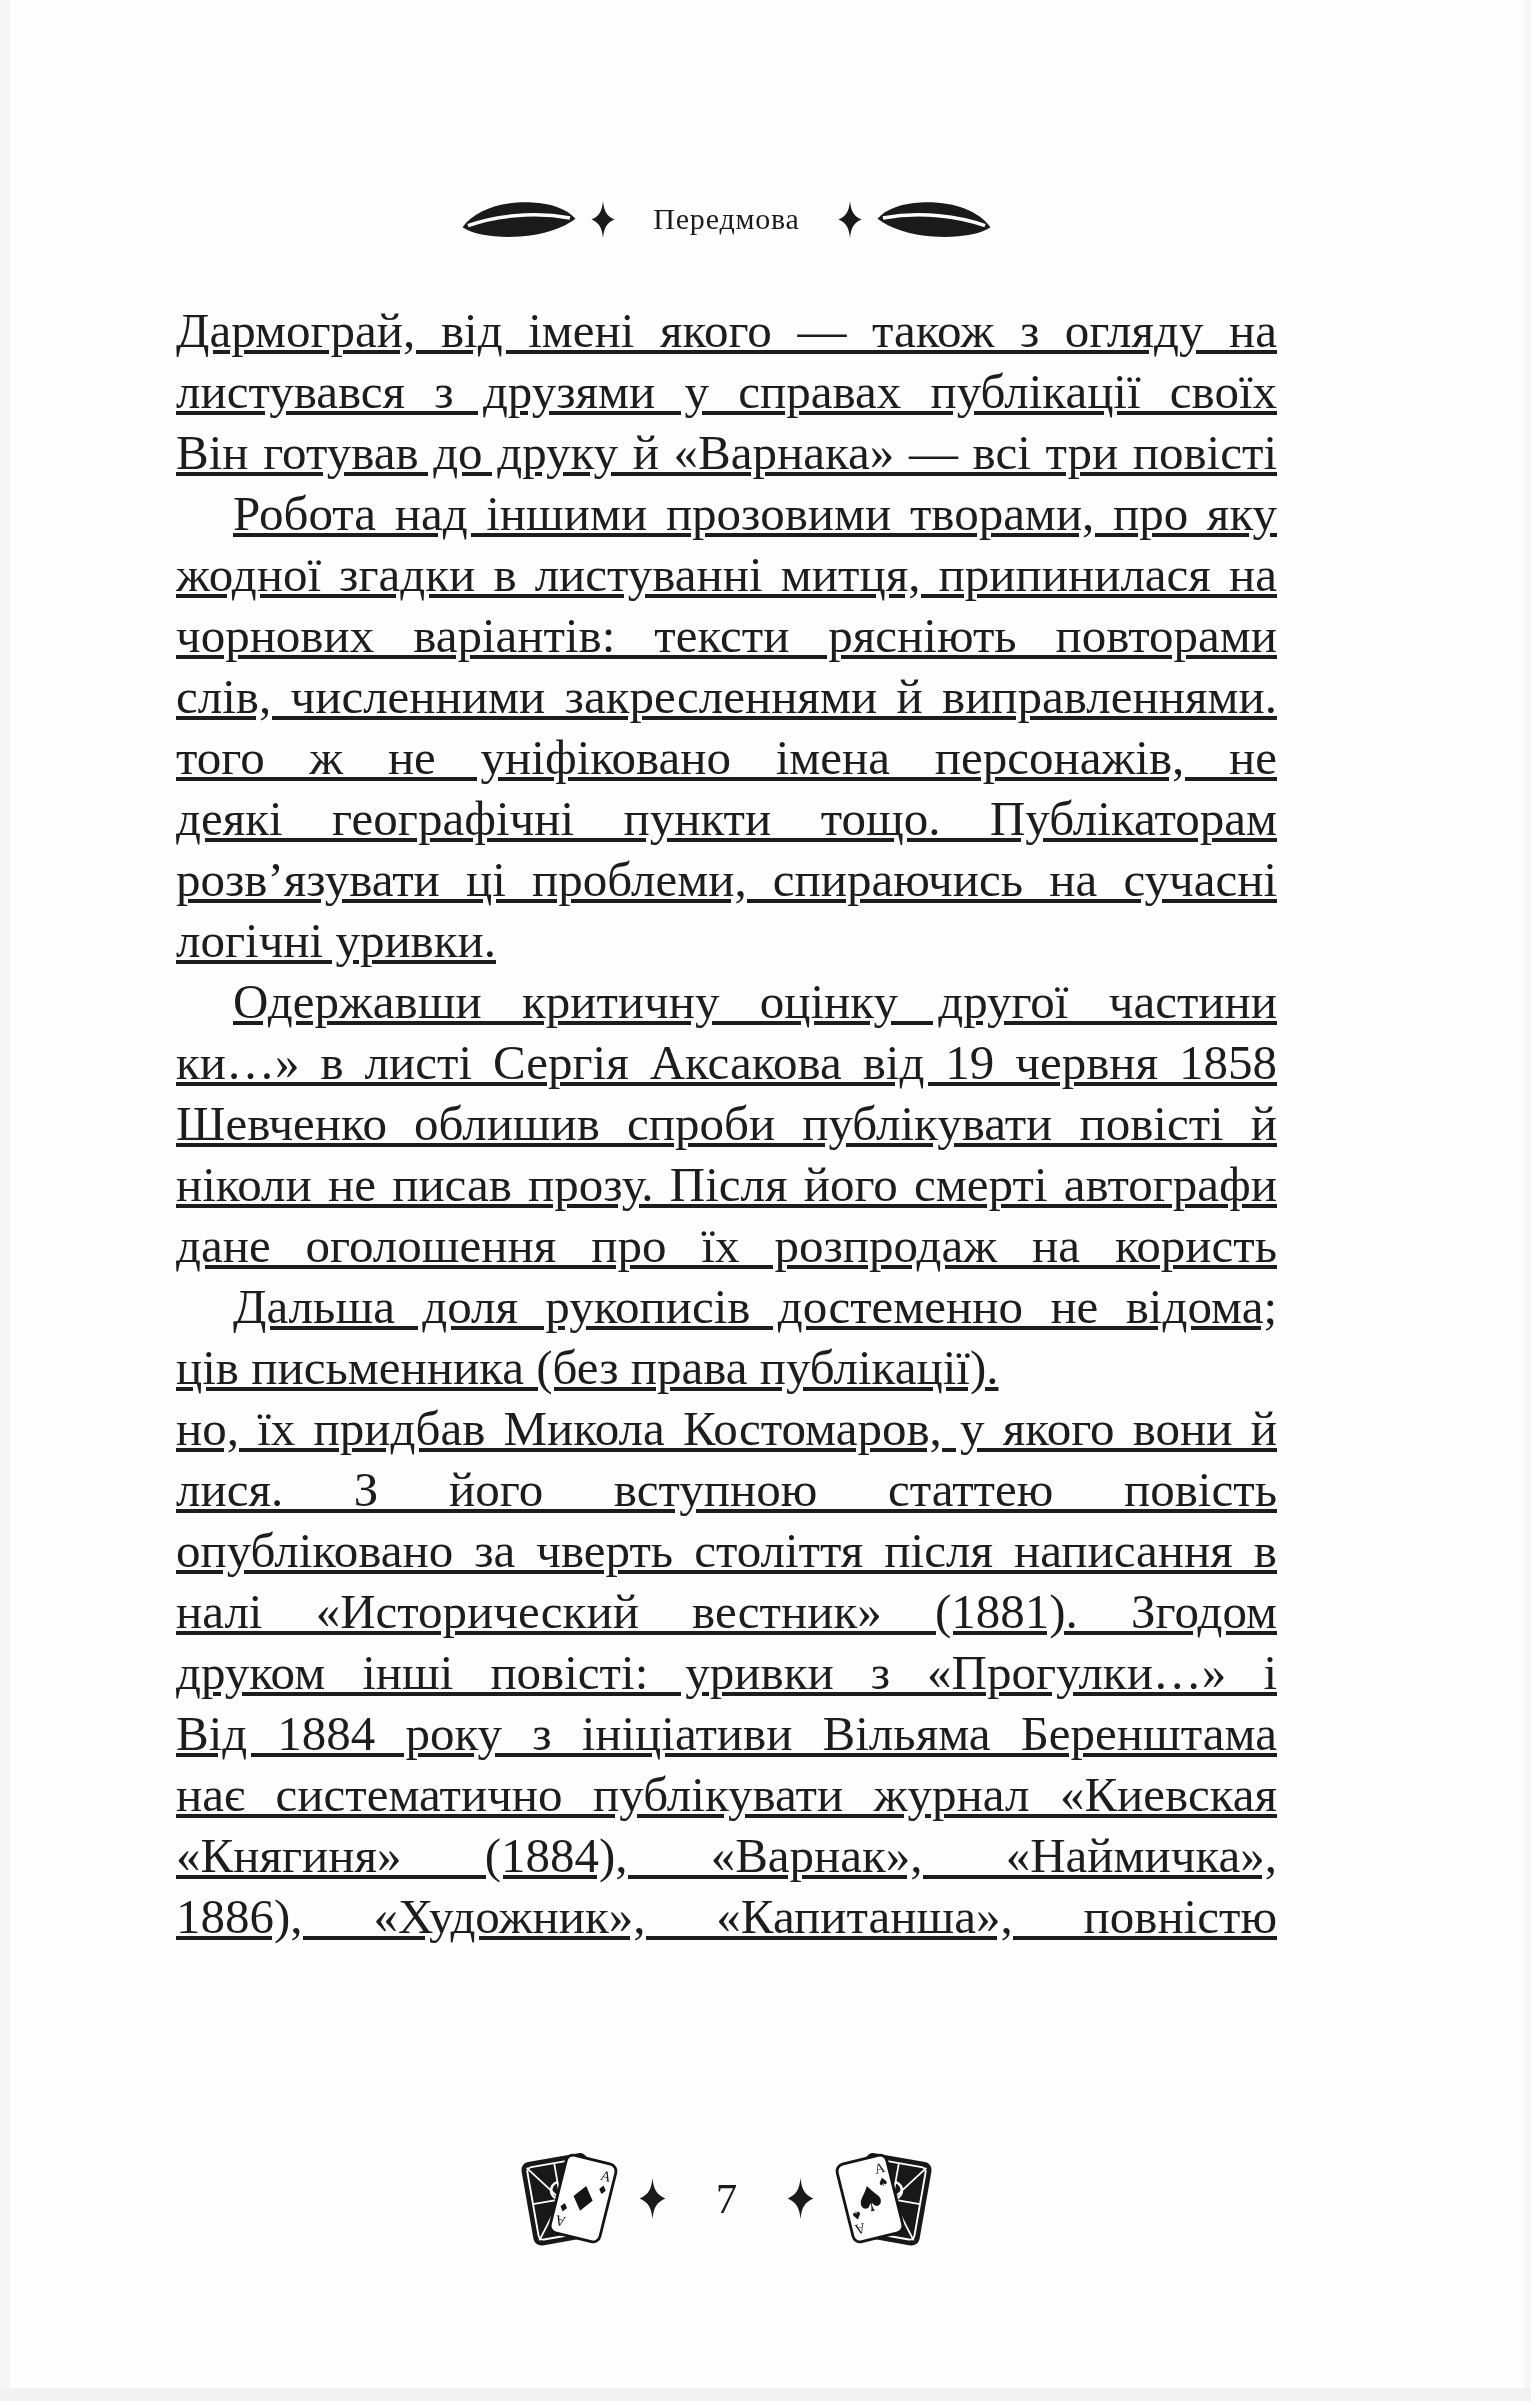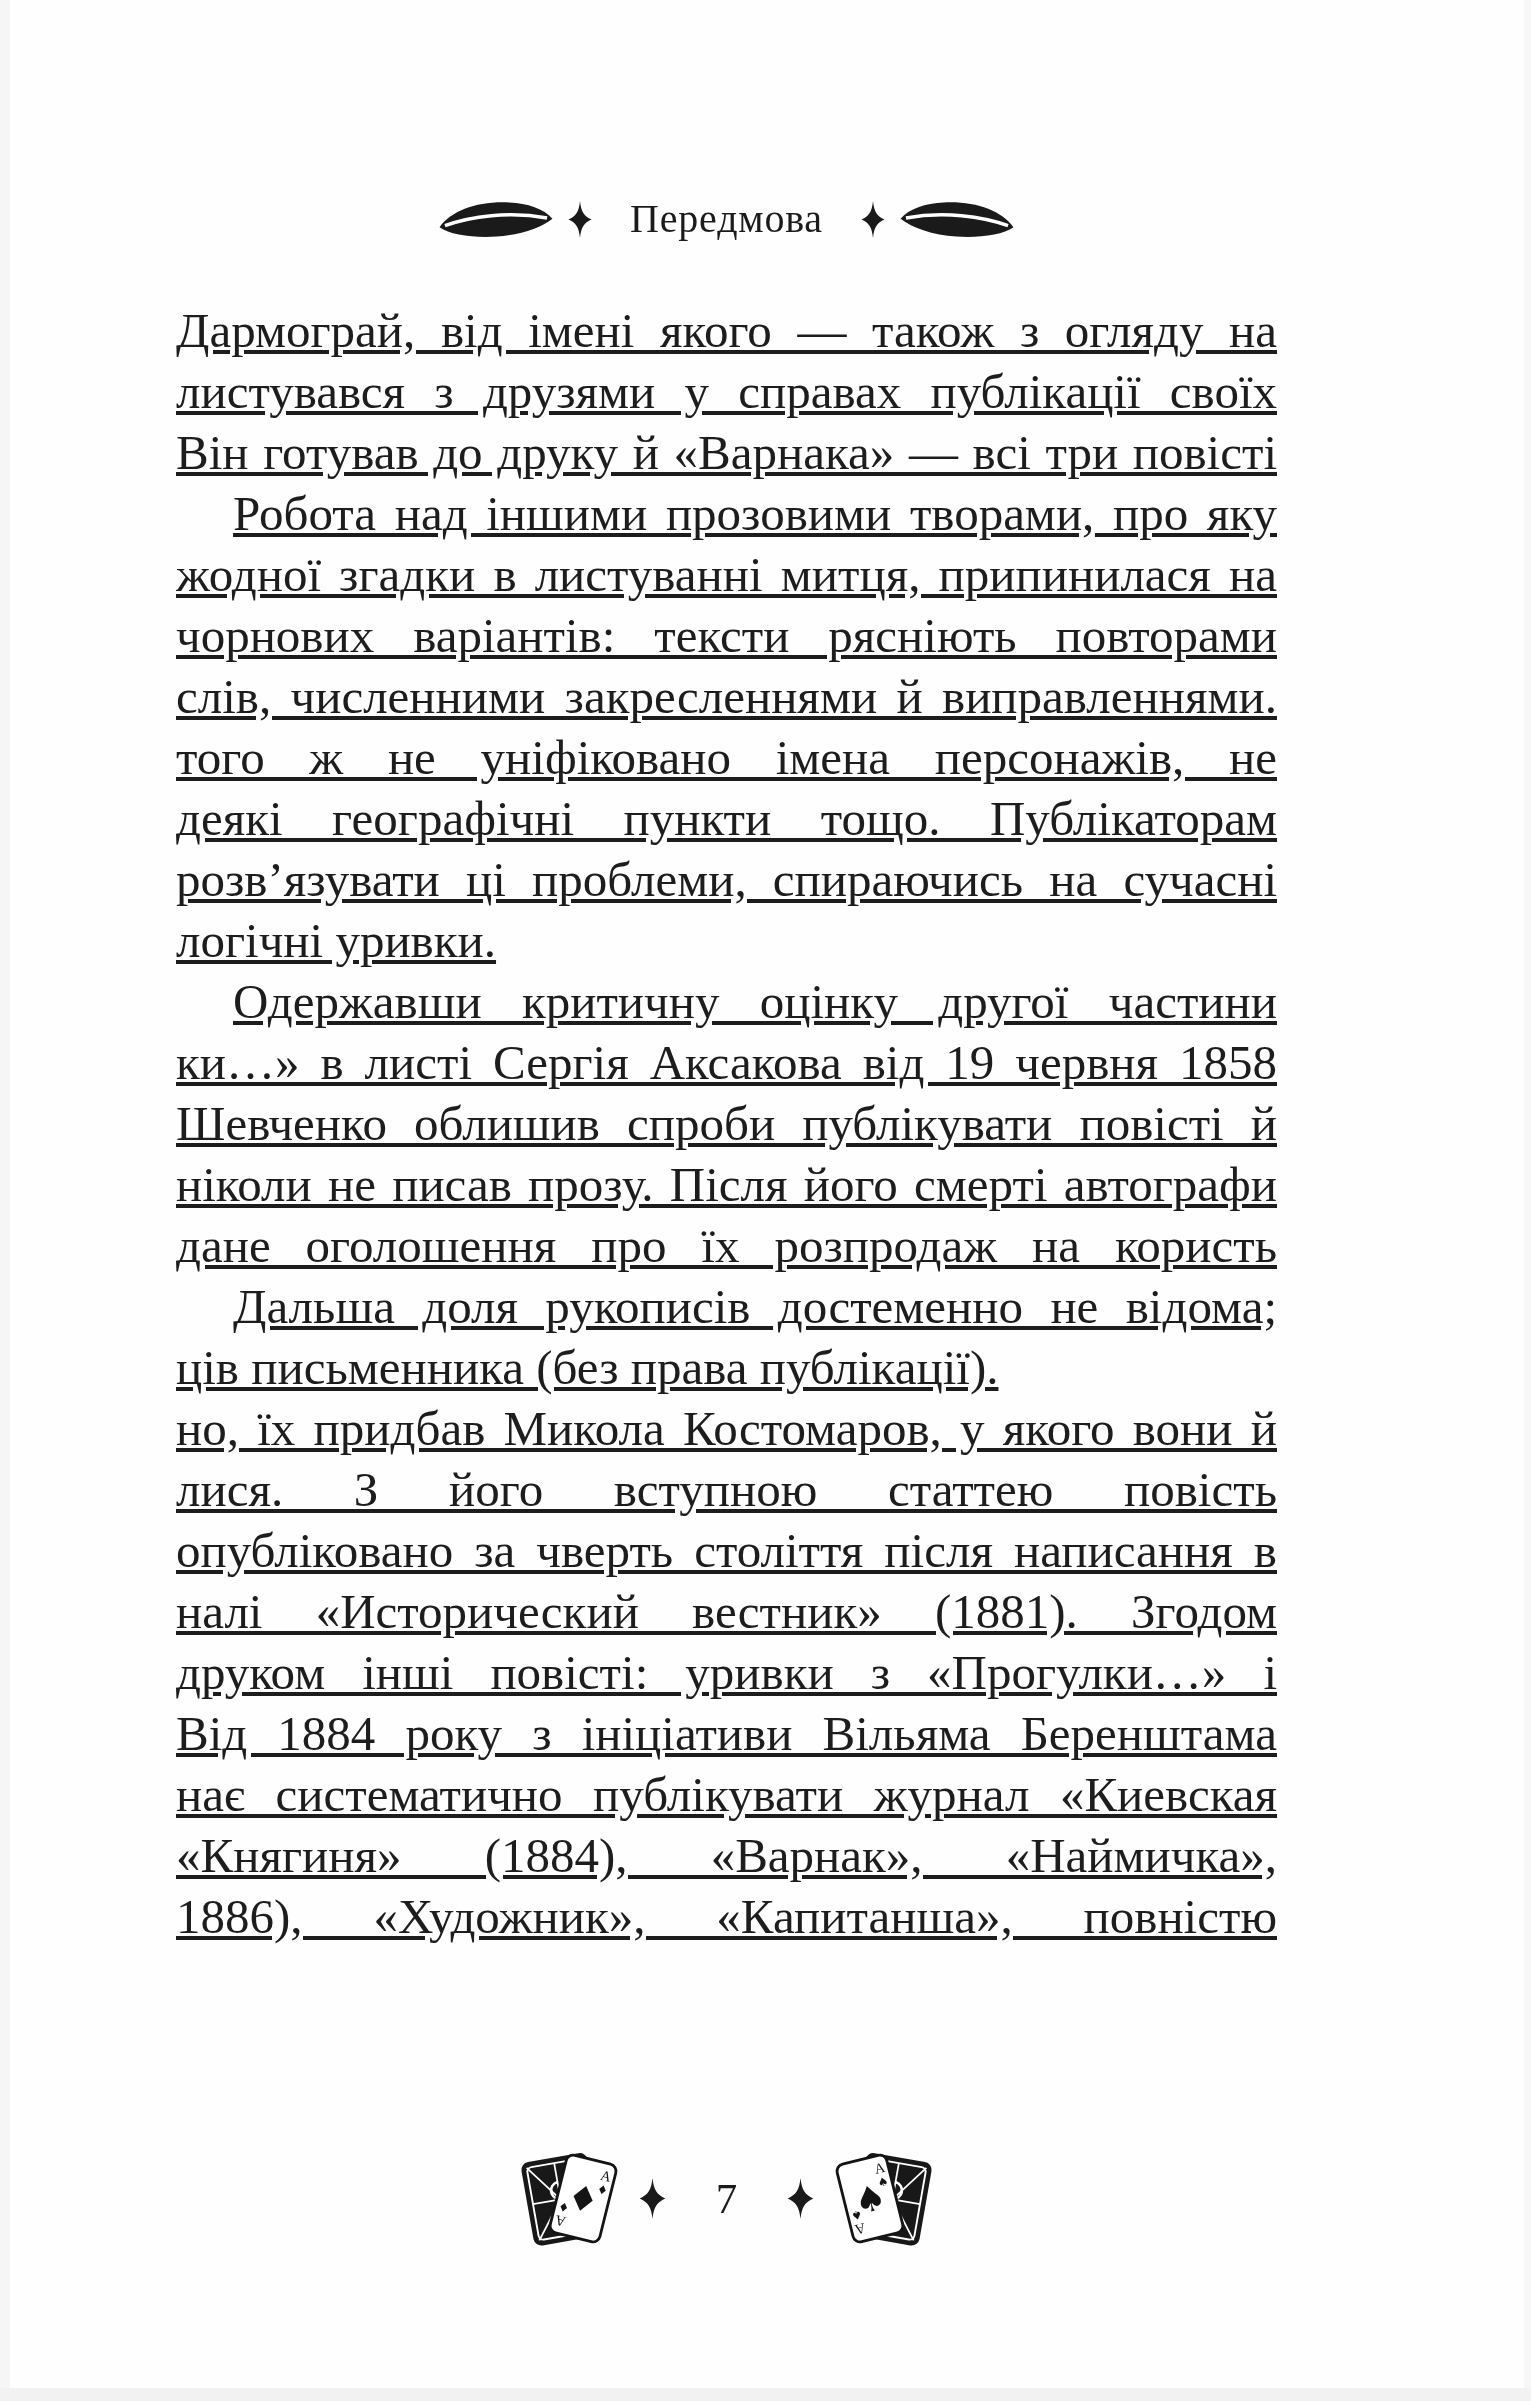--- a/index.html
+++ b/index.html
@@ -16,21 +16,21 @@
   .edge-left{position:absolute;left:0;top:0;width:9.6px;height:100%;background:#f6f6f6;}
   .edge-right{position:absolute;right:0;top:0;width:8px;height:100%;background:#f7f7f7;}
   .edge-bottom{position:absolute;left:0;bottom:0;width:100%;height:12.8px;background:#f2f2f2;}
 
   
   .chapter-header{
     position:absolute;top:188px;left:176px;width:1101px;
     display:flex;align-items:center;justify-content:center;
   }
   .chapter-title{
-    font-size:40px;line-height:62px;color:#1b1b1b;
+    font-size:30px;line-height:62px;color:#1b1b1b;
     letter-spacing:0.8px;margin:0 38px;
   }
   .leaf{width:116px;height:41px;flex:0 0 auto;}
   .sparkle{width:24px;height:37px;flex:0 0 auto;}
 
   
   .body-text{
     position:absolute;top:300px;left:176px;width:1101px;
   }
   .line{

